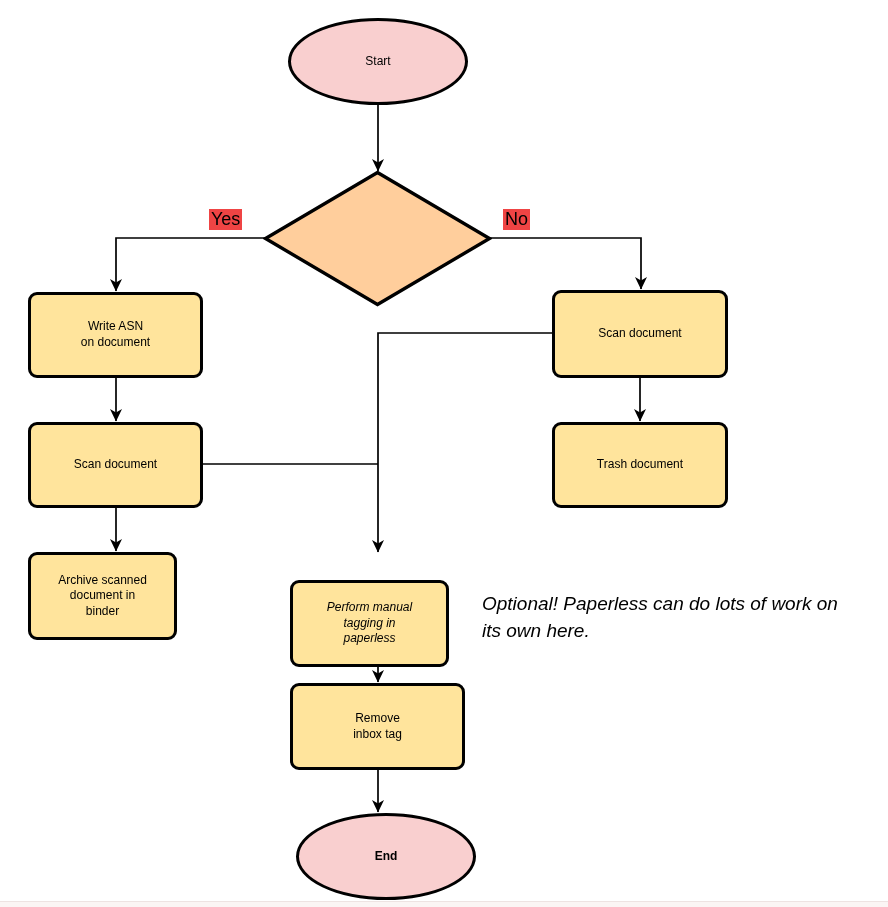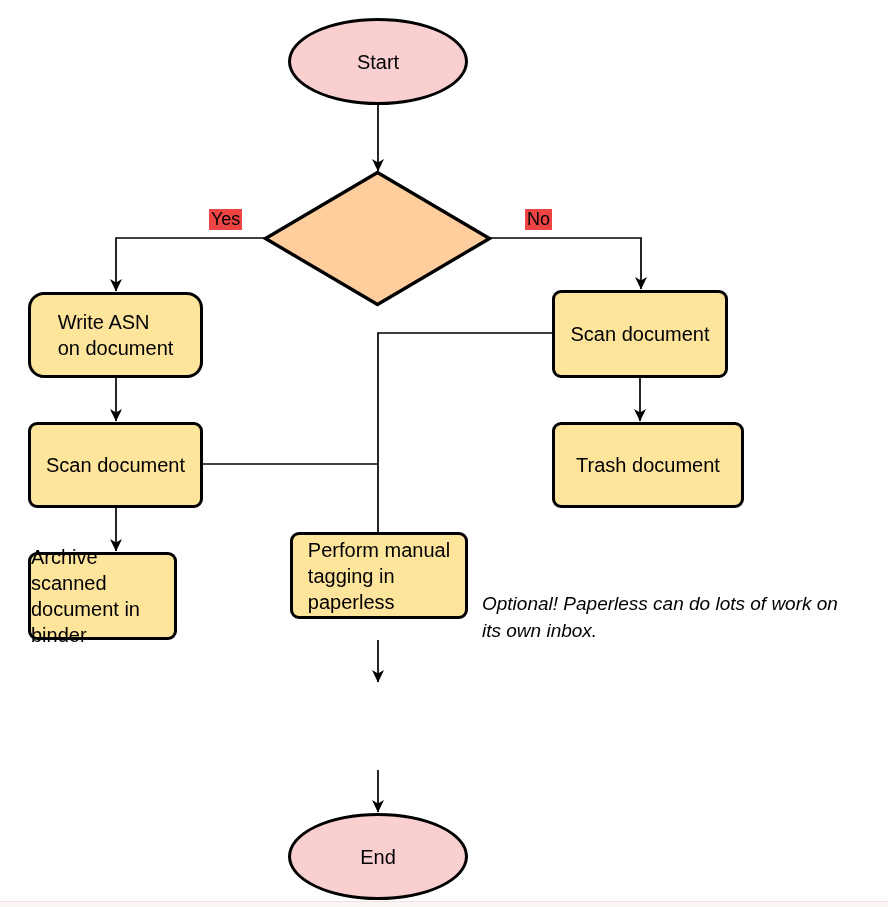--- a/index.html
+++ b/index.html
@@ -18,21 +18,22 @@
     left: 0; top: 0;
     width: 888px; height: 907px;
     z-index: 0;
   }
 
   .node {
     position: absolute;
     display: flex;
     align-items: center;
     justify-content: center;
-    font-size: 20px;
+    text-align: center;
+    font-size: 12px;
     line-height: 1.3;
     box-sizing: border-box;
     z-index: 1;
   }
   .node .lbl { white-space: pre-line; }
 
   .process {
     background: #ffe49c;
     border: 3px solid #000;
     border-radius: 9px;
@@ -104,55 +105,59 @@
   <div class="node terminal" style="left:288px; top:18px; width:180px; height:87px;">
     <span class="lbl">Start</span>
   </div>
 
   <div class="node decision" style="left:263px; top:170px; width:229px; height:137px;">
     <svg width="229" height="137" viewBox="0 0 229 137">
       <polygon points="114.5,2.5 226.5,68.5 114.5,134.5 2.5,68.5" stroke="#000" stroke-width="3.4" fill="#ffce9c"></polygon>
     </svg>
   </div>
 
-  <div class="node process" style="left:28px; top:292px; width:175px; height:86px;border-radius:16px;">
+  <div class="node process" style="left:28px; top:292px; width:175px; height:86px;">
     <span class="lbl">Write ASN
 on document</span>
   </div>
 
   <div class="node process" style="left:28px; top:422px; width:175px; height:86px;">
     <span class="lbl">Scan document</span>
   </div>
 
   <div class="node process" style="left:28px; top:552px; width:149px; height:88px;">
     <span class="lbl">Archive scanned
 document in
 binder</span>
   </div>
 
   <div class="node process" style="left:552px; top:290px; width:176px; height:88px;">
     <span class="lbl">Scan document</span>
   </div>
 
-  <div class="node process" style="left:552px; top:422px; width:192px; height:86px;">
+  <div class="node process" style="left:552px; top:422px; width:176px; height:86px;">
     <span class="lbl">Trash document</span>
   </div>
 
-  <div class="node process" style="left:290px; top:532px; width:178px; height:87px;">
+  <div class="node process" style="left:290px; top:580px; width:159px; height:87px;font-style:italic;">
     <span class="lbl">Perform manual
 tagging in
 paperless</span>
   </div>
 
+  <div class="node process" style="left:290px; top:683px; width:175px; height:87px;">
+    <span class="lbl">Remove
+inbox tag</span>
+  </div>
 
-  <div class="node terminal" style="left:288px; top:813px; width:180px; height:87px;">
+  <div class="node terminal" style="left:296px; top:813px; width:180px; height:87px;font-weight:bold;">
     <span class="lbl">End</span>
   </div>
 
   <div class="edge-label" style="left:209px; top:209px;">Yes</div>
-  <div class="edge-label" style="left:525px; top:209px;">No</div>
+  <div class="edge-label" style="left:503px; top:209px;">No</div>
 
   <div class="note">Optional! Paperless can do lots of work on
-its own inbox.</div>
+its own here.</div>
 
   <div class="bottom-strip"></div>
 
 </div>
 
 </body></html>

